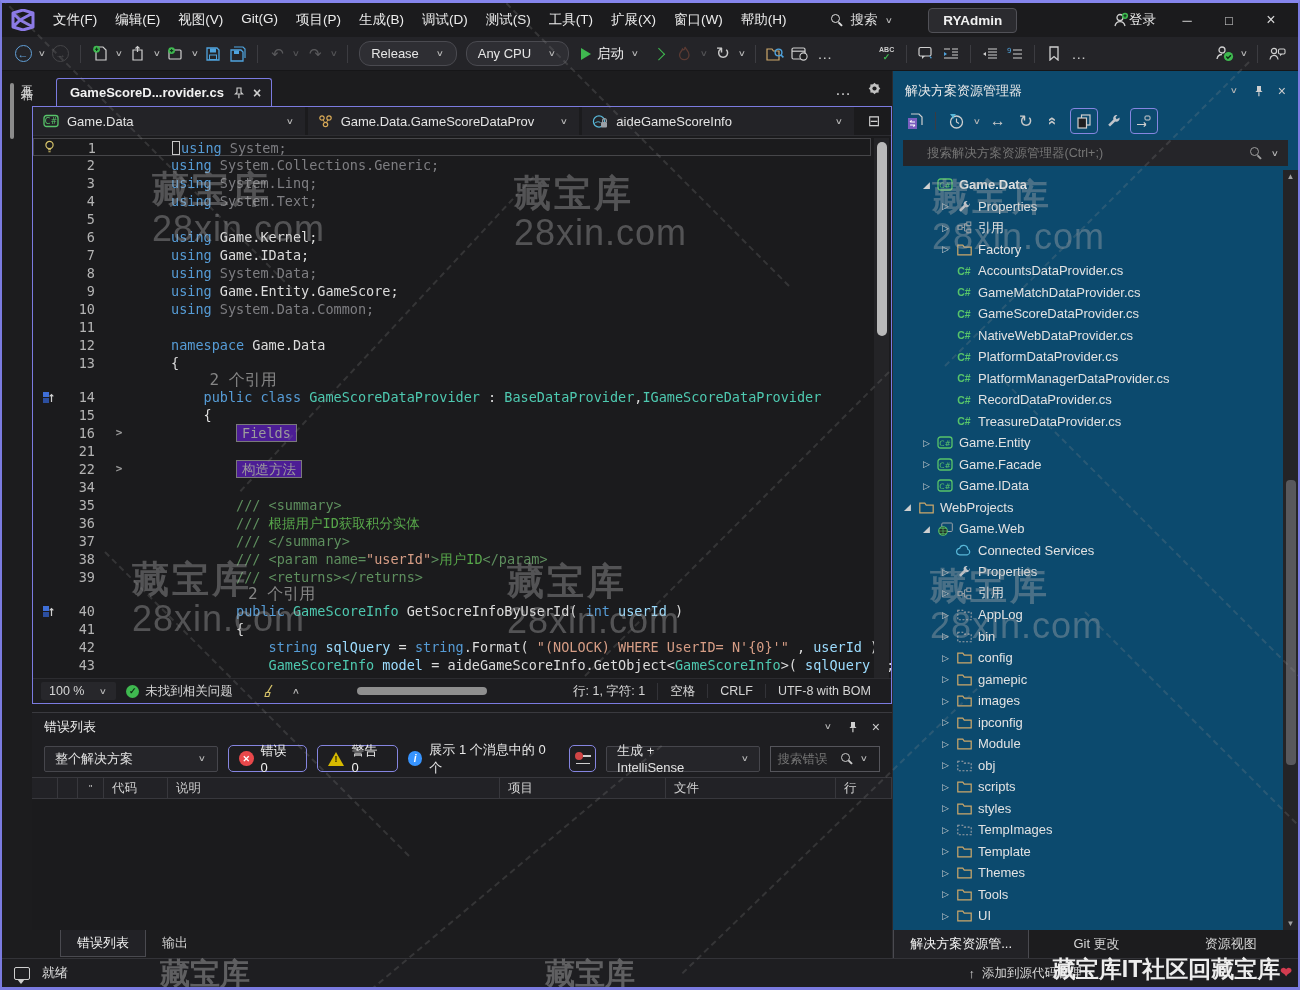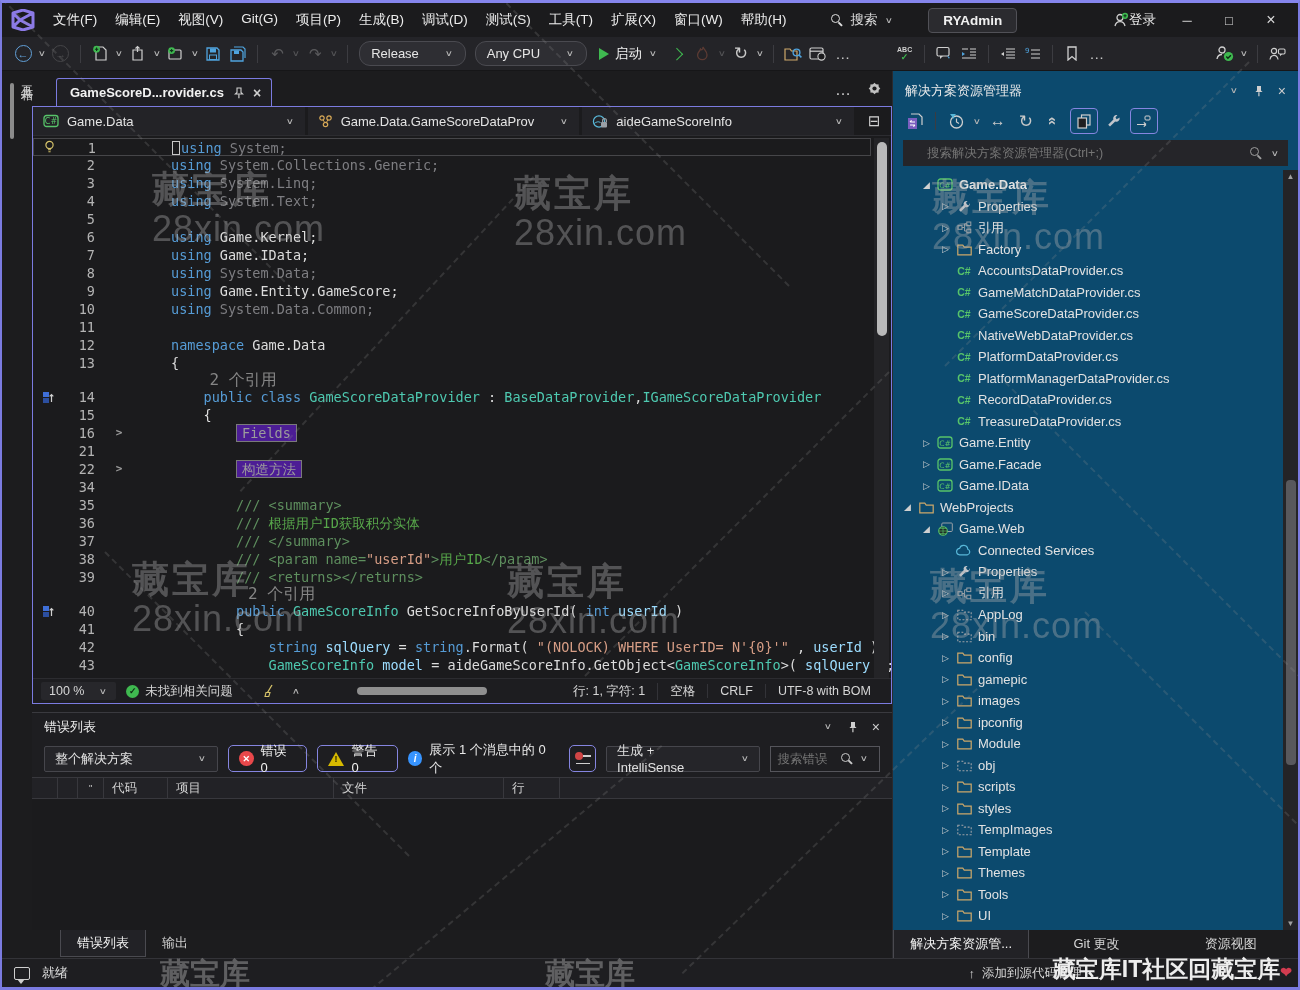--- a/index.html
+++ b/index.html
@@ -15,21 +15,21 @@
   .signin { margin-left:auto; display:flex; align-items:center; font-size:13.5px; color:#e8e8e8; margin-right:8px; }
   .win-controls { display:flex; }
   .win-btn { width:42px; height:30px; display:flex; align-items:center; justify-content:center; color:#d8d8d8; font-size:13px; }
   
   .toolbar { height:34px; background:#242428; display:flex; align-items:center; padding:0 10px; gap:3px; border-bottom:1px solid #161618; }
   .ti { height:24px; min-width:22px; display:flex; align-items:center; justify-content:center; color:#c9c9c9; font-size:15px; }
   .ti.dim { opacity:.32; }
   .chev { font-size:8px; color:#b5b5b5; padding:0 2px; transform:scaleX(1.4); }
   .chev.dim { opacity:.32; }
   .tsep { width:1px; height:18px; background:#3c3c41; margin:0 5px; }
-  .dd { display:flex; align-items:center; gap:25px; background:#2e2e33; border:1px solid #4a4a50; border-radius:11px; height:25px; padding:0 11px; font-size:13px; color:#e6e6e6; margin:0 3px; }
+  .dd { display:flex; align-items:center; gap:16px; background:#2e2e33; border:1px solid #4a4a50; border-radius:11px; height:25px; padding:0 11px; font-size:13px; color:#e6e6e6; margin:0 3px; }
   .dd .chev { font-size:8px; }
   .start-btn { display:flex; align-items:center; gap:6px; padding:0 6px; height:26px; font-size:13.5px; color:#f0f0f0; }
   .play { width:0; height:0; border-left:10px solid #3fb950; border-top:6px solid transparent; border-bottom:6px solid transparent; }
   .play-outline { width:9px; height:9px; border:1.6px solid #3fb950; border-left:none; border-bottom:none; transform:rotate(45deg) translateY(1px); margin:0 4px; }
   .circle-ic { width:17px; height:17px; border:1.4px solid #61a0d8; border-radius:50%; color:#61a0d8; display:flex; align-items:center; justify-content:center; font-size:11px; }
   .abc { display:flex; flex-direction:column; align-items:center; line-height:1; font-size:7px; color:#cfcfcf; font-weight:bold; }
   .abc .ck { color:#3fb950; font-size:9px; }
   .mag { position:relative; width:12px; height:12px; display:inline-block; }
   .mag::before { content:""; position:absolute; width:7px; height:7px; border:1.5px solid currentColor; border-radius:50%; left:0; top:0; }
   .mag::after { content:""; position:absolute; width:4.5px; height:1.5px; background:currentColor; transform:rotate(45deg); left:7px; top:8.5px; }
@@ -514,20 +514,21 @@
             <input placeholder="搜索错误" style="">
             <span class="mag"></span>
             <span class="chev">∨</span>
           </div>
         </div>
         <div class="grid-header" id="error-grid-header">
             <div class="gh-cell" style="width: 26px; justify-content: center; font-size: 9px;"></div>
             <div class="gh-cell" style="width: 20px; justify-content: center; font-size: 9px;"></div>
             <div class="gh-cell" style="width: 26px; justify-content: center; font-size: 9px;">"</div>
             <div class="gh-cell" style="width: 64px;">代码</div>
+            <div class="gh-cell" style="flex: 1 1 0%;">说明</div>
             <div class="gh-cell" style="width: 166px;">项目</div>
             <div class="gh-cell" style="width: 170px;">文件</div>
             <div class="gh-cell" style="width: 56px;">行</div>
           </div>
         <div class="grid-body"></div>
         <div class="bottom-tabs">
           <div class="btab active">错误列表</div>
           <div class="btab">输出</div>
         </div>
       </div>

